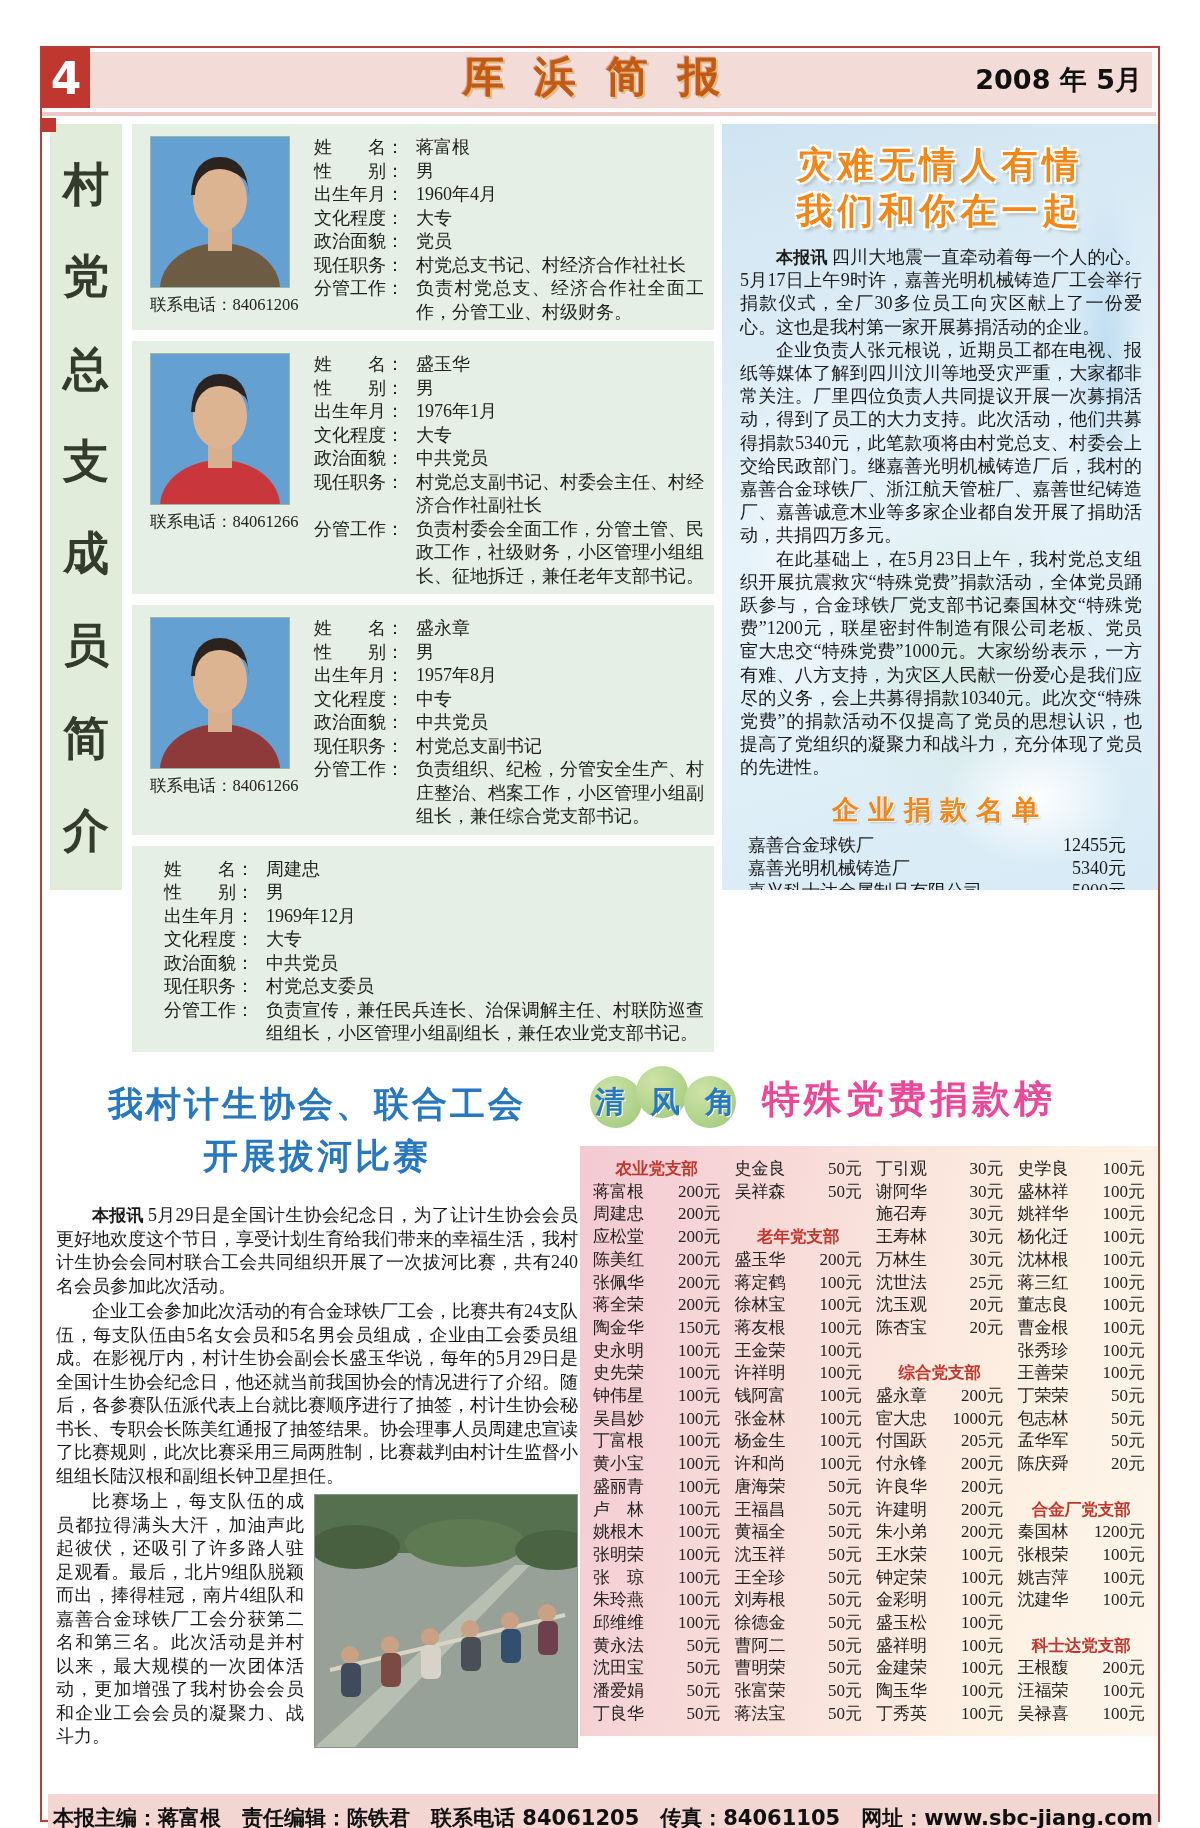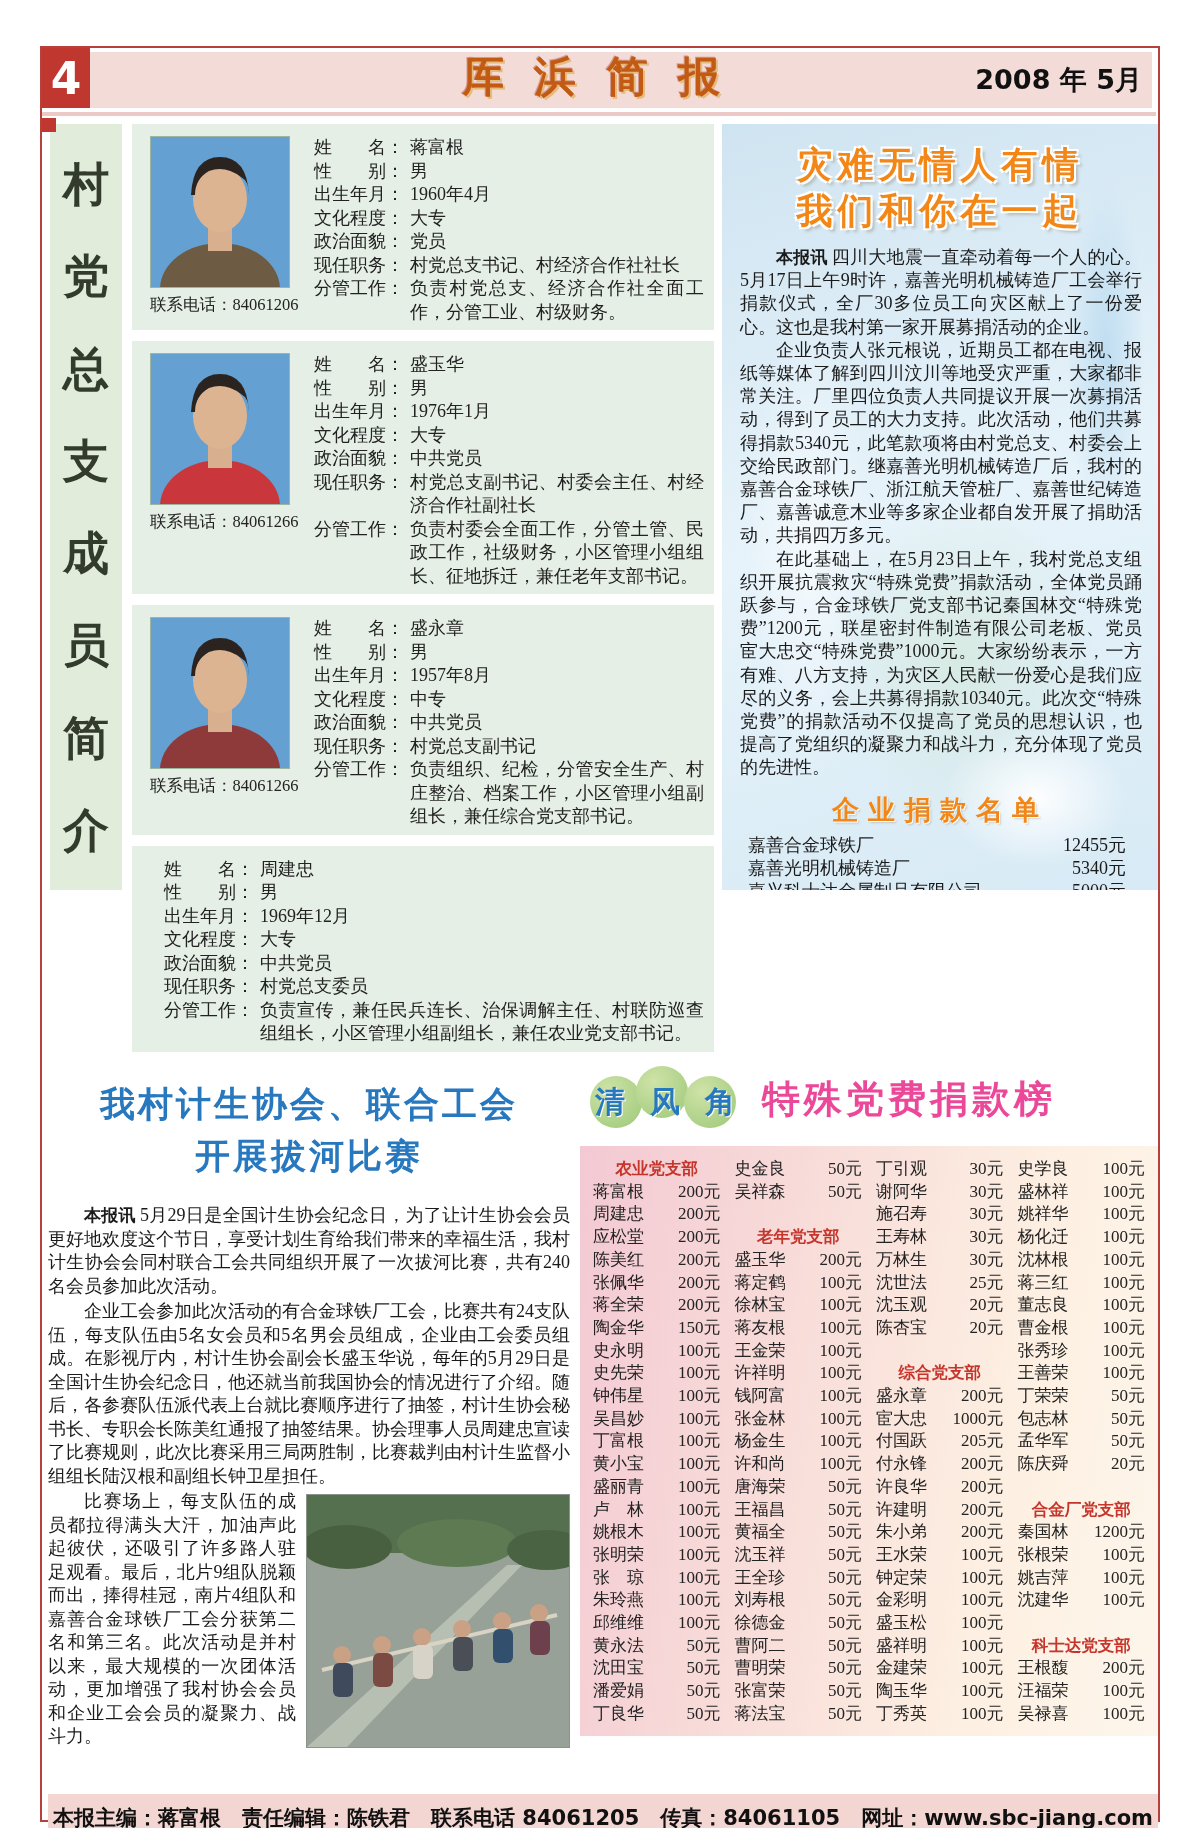--- a/index.html
+++ b/index.html
@@ -21,21 +21,21 @@
   .sidebar{position:absolute;left:50px;top:124px;width:72px;height:766px;background:#e1ecdb;
            display:flex;flex-direction:column;align-items:center;justify-content:space-around;padding:14px 0;box-sizing:border-box;}
   .schar{font:bold 46px "DejaVu Serif",serif;color:#333b2c;line-height:1;}
   
   .cards{position:absolute;left:132px;top:124px;width:582px;display:flex;flex-direction:column;gap:11px;}
   .member-card{background:#e5efe5;padding:12px 10px 6px 18px;min-height:165px;display:flex;}
   .photocol{width:150px;flex:none;}
   .photo{width:138px;height:150px;display:block;border:1px solid #9db6a0;}
   .phone-line{margin-top:6px;font:16.5px "Liberation Serif",serif;color:#222;white-space:nowrap;}
   .info{flex:1;margin-left:14px;font-size:18px;line-height:23.5px;color:#222;}
-  .irow{display:flex;}
+  .irow{display:flex;gap:6px;}
   .lbl{width:96px;flex:none;}
   .val{flex:1;text-align:justify;}
   .cards > div:nth-of-type(1) .shirt{fill:#6e5b43;}
   .cards > div:nth-of-type(2) .shirt{fill:#c9373c;}
   .cards > div:nth-of-type(3) .shirt{fill:#8e3a3a;}
   .cards > div:nth-of-type(4) .shirt{fill:#3c4043;}
   
   .rightcol{position:absolute;left:722px;top:124px;width:436px;height:766px;box-sizing:border-box;overflow:hidden;
     background-image:
       radial-gradient(closest-side at 72% 88%, rgba(255,255,255,.95), rgba(255,255,255,0) 75%),
@@ -46,21 +46,21 @@
   .rtitle{margin-top:18px;text-align:center;font:bold 36px "DejaVu Sans",sans-serif;color:#f28616;letter-spacing:5px;line-height:46px;
           text-shadow:-2px -2px 0 #fff,2px -2px 0 #fff,-2px 2px 0 #fff,2px 2px 0 #fff,4px 4px 3px rgba(90,60,20,.25);}
   .rbody{padding:12px 16px 0 18px;font-size:18px;line-height:23.2px;text-align:justify;}
   .para{margin:0;text-indent:2em;}
   .lead{margin-right:4px;font-family:"DejaVu Sans",sans-serif;font-size:17px;}
   .don-title{margin:12px 0 6px;text-align:center;font:bold 27px "DejaVu Sans",sans-serif;color:#f28616;letter-spacing:9px;
              text-shadow:1px 1px 0 #fff,2px 2px 2px rgba(90,60,20,.2);}
   .don-list{padding:0 32px 0 26px;font-size:18px;line-height:23.2px;}
   .don-row{display:flex;justify-content:space-between;}
   
-  .bl{position:absolute;left:48px;top:1078px;width:522px;}
+  .bl{position:absolute;left:56px;top:1078px;width:522px;}
   .bl-title{ text-align:center;font:bold 35px "DejaVu Serif",serif;color:#2878bf;letter-spacing:3px;line-height:52px;}
   .bl-body{margin-top:22px;font-size:18px;line-height:23.5px;text-align:justify;}
   .bl-body .para{margin-bottom:2px;}
   .tug-photo{float:right;width:262px;height:252px;margin:4px 0 2px 10px;border:1px solid #8a948a;}
   
   .br{position:absolute;left:580px;top:1066px;width:578px;}
   .br-head{display:flex;align-items:center;gap:22px;padding-left:10px;}
   .qfj{position:relative;width:150px;height:66px;flex:none;}
   .qfj-c{position:absolute;width:52px;height:52px;border-radius:50%;
          background:radial-gradient(circle at 35% 30%, #cfe3a8, #9cc878);}

